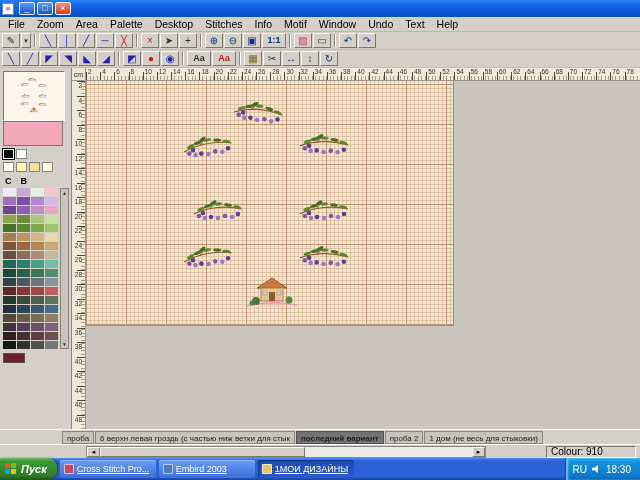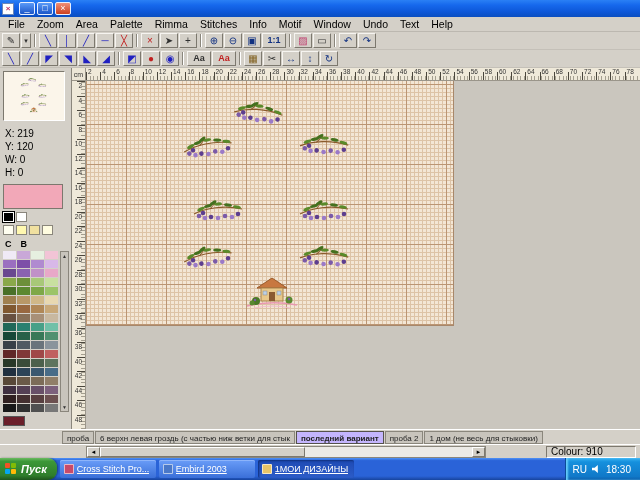--- a/index.html
+++ b/index.html
@@ -80,21 +80,21 @@
       repeating-linear-gradient(90deg,#ddc3a6 0 1px, transparent 1px 4px),
       repeating-linear-gradient(0deg,#ddc3a6 0 1px, transparent 1px 4px);
     border-right:1px solid #a8876a; border-bottom:1px solid #a8876a; }
   .motif { position:absolute; }
 
   
   .tabbar { height:15px; flex:none; background:#d4d0c8; border-top:1px solid #fff; display:flex;
     align-items:flex-start; padding:1px 0 0 62px; font-size:8px; overflow:hidden; white-space:nowrap; }
   .tab { height:13px; flex:none; padding:2px 4px 0; background:#c8c4bc; border:1px solid #8a867c;
     margin-right:1px; color:#222; overflow:hidden; }
-  .tab.active { background:#c4b5fd; border-color:#55524c; font-weight:bold; }
+  .tab.active { background:#737373; border-color:#55524c; font-weight:bold; }
 
   
   .statusrow { height:14px; flex:none; background:#d4d0c8; border-top:1px solid #fff; display:flex; align-items:center; }
   .hscroll { margin-left:86px; width:400px; height:12px; display:flex; background:#eceae6; border:1px solid #8a867c; }
   .scrollbtn { width:13px; height:100%; flex:none; background:#d4d0c8; display:flex; align-items:center; justify-content:center;
     font-size:6px; border-top:1px solid #fff; border-left:1px solid #fff; border-right:1px solid #7c786e; border-bottom:1px solid #7c786e; }
   .scrolltrack { flex:1; position:relative; }
   .scrollthumb { position:absolute; left:0; top:0; height:100%; width:55%; background:#d4d0c8;
     border-top:1px solid #fff; border-left:1px solid #fff; border-right:1px solid #7c786e; border-bottom:1px solid #7c786e; }
   .colourpanel { margin-left:auto; margin-right:4px; width:90px; height:12px; font-size:10px; padding:0 4px;
@@ -132,21 +132,21 @@
     <div class="wbtn">_</div>
     <div class="wbtn">□</div>
     <div class="wbtn close">×</div>
   </div>
 
   <div class="menubar">
       <div class="menu-item">File</div>
       <div class="menu-item">Zoom</div>
       <div class="menu-item">Area</div>
       <div class="menu-item">Palette</div>
-      <div class="menu-item">Rimma</div>
+      <div class="menu-item">Desktop</div>
       <div class="menu-item">Stitches</div>
       <div class="menu-item">Info</div>
       <div class="menu-item">Motif</div>
       <div class="menu-item">Window</div>
       <div class="menu-item">Undo</div>
       <div class="menu-item">Text</div>
       <div class="menu-item">Help</div>
     </div>
 
   <div class="toolbar">
@@ -334,26 +334,20 @@
               <rect x="25" y="17" width="6" height="9" fill="#8a5a30"></rect>
               <rect x="19" y="16" width="4" height="4" fill="#bcd0e4" stroke="#8a8a8a" stroke-width="0.5"></rect>
               <rect x="33" y="16" width="4" height="4" fill="#bcd0e4" stroke="#8a8a8a" stroke-width="0.5"></rect>
               <circle cx="12" cy="26" r="4" fill="#4a7828"></circle>
               <circle cx="45" cy="25" r="3.5" fill="#5a8830"></circle>
               <circle cx="8" cy="28" r="2.5" fill="#5a8830"></circle>
               <circle cx="11" cy="25" r="1.2" fill="#7b5aa8"></circle>
               <circle cx="45" cy="24" r="1.2" fill="#7b5aa8"></circle>
             </svg></div>
         </div>
-      <div class="coords">
-        <div>X: 219</div>
-        <div>Y: 120</div>
-        <div>W: 0</div>
-        <div>H: 0</div>
-      </div>
       <div class="selcolor" style="background: rgb(242, 168, 184);"></div>
       <div class="swrow">
           <div class="sw selected" style="background: rgb(0, 0, 0);"></div>
           <div class="sw" style="background: rgb(255, 255, 255);"></div>
         </div>
       <div class="swrow">
           <div class="sw" style="background: rgb(255, 254, 240);"></div>
           <div class="sw" style="background: rgb(255, 248, 176);"></div>
           <div class="sw" style="background: rgb(240, 224, 160);"></div>
           <div class="sw" style="background: rgb(255, 252, 224);"></div>

